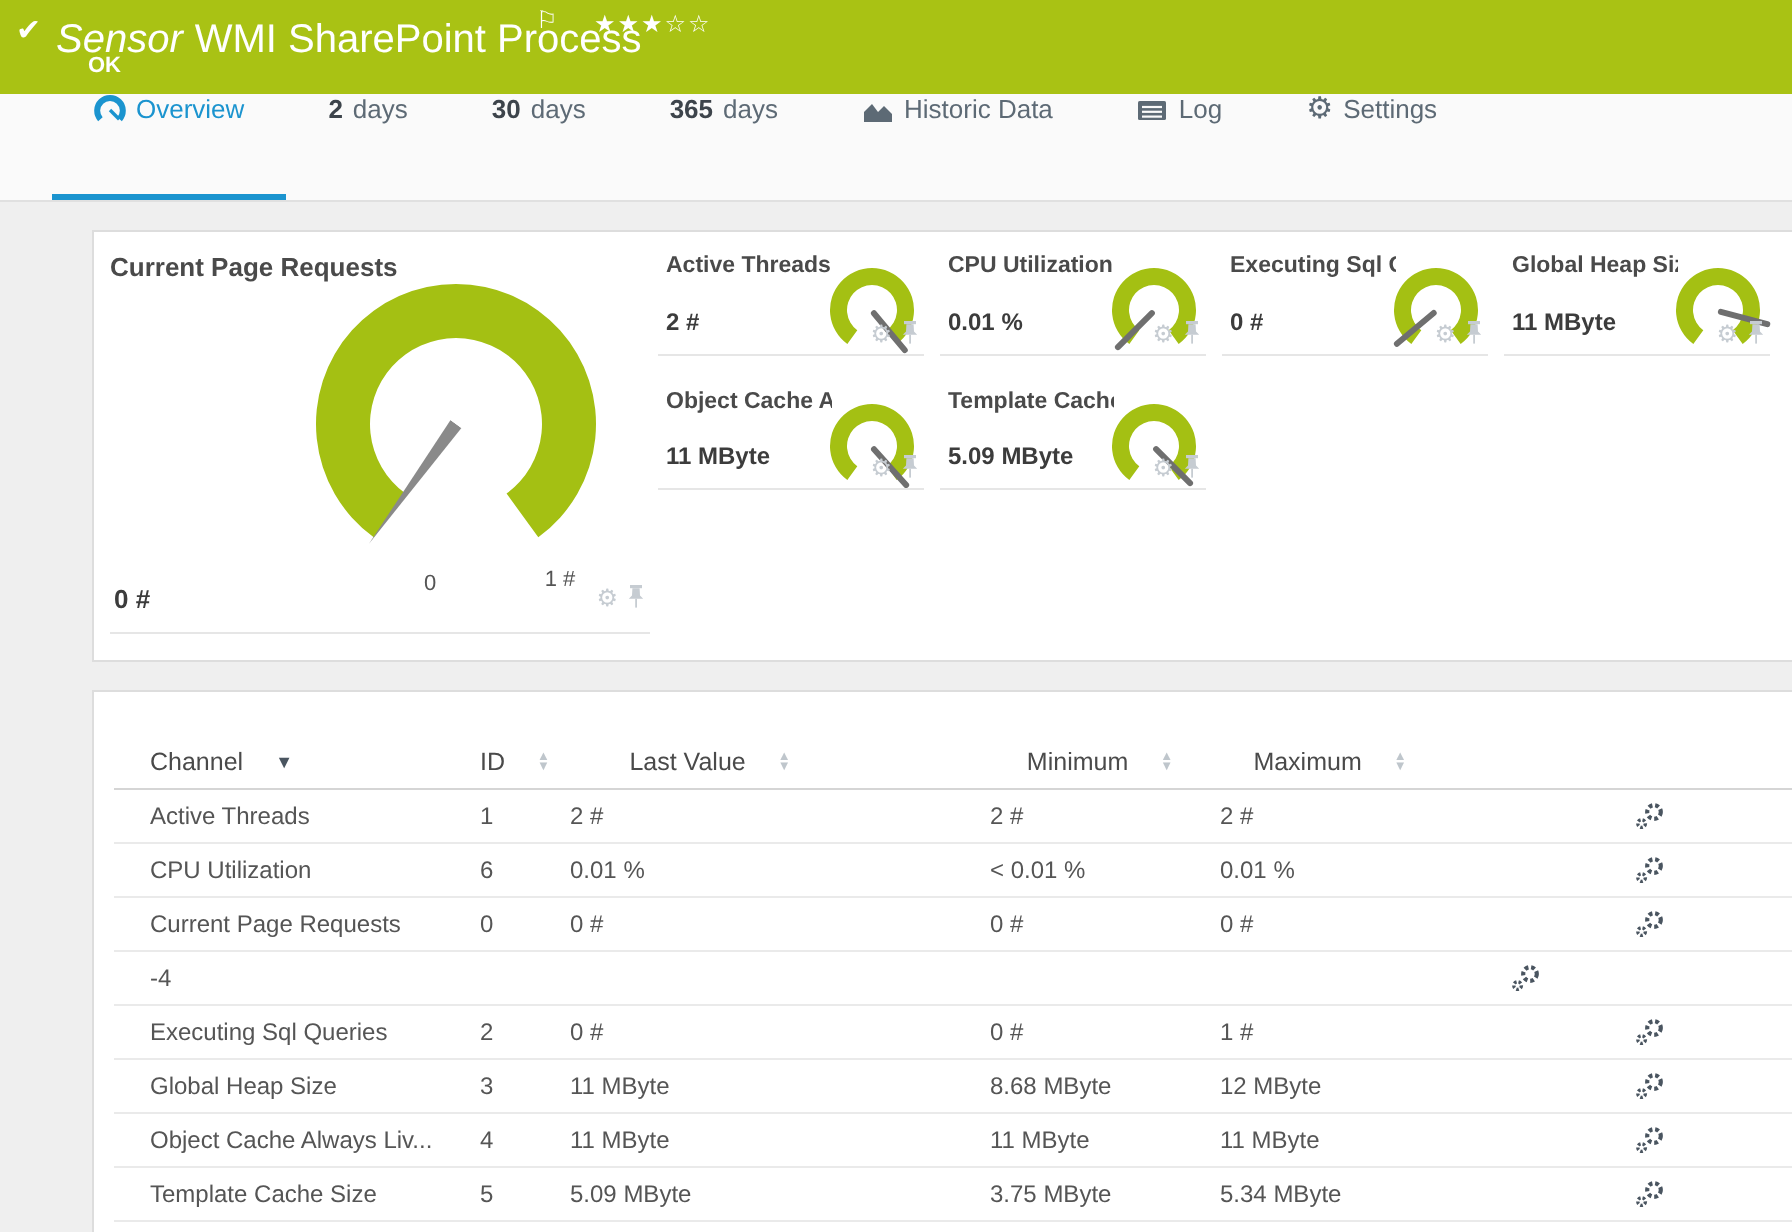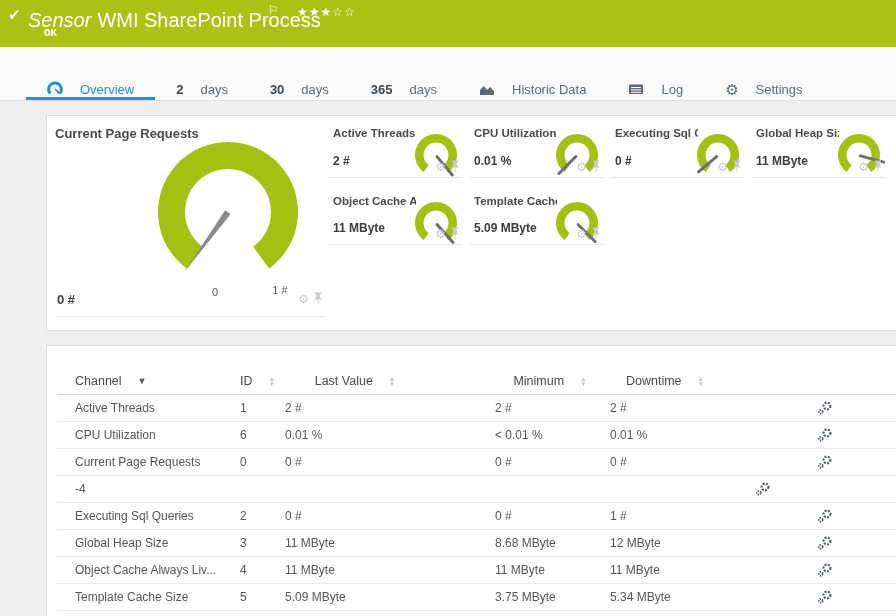--- a/index.html
+++ b/index.html
@@ -11,26 +11,26 @@
     overflow: hidden;
     color: #555;
   }
   
   .topbar { position:absolute; left:0; top:0; width:896px; height:47px; background:#a9c214; color:#fff; }
   .topbar .check { position:absolute; left:8px; top:6px; font-size:15px; }
   .titleline { position:absolute; left:28px; top:9px; font-size:20px; white-space:nowrap; }
   .titleline .stype { font-style:italic; margin-right:6px; }
   .flag { position:absolute; left:268px; top:3px; font-size:12px; }
   .stars { position:absolute; left:297px; top:5px; font-size:12px; letter-spacing:1px; }
-  .okbadge { position:absolute; left:44px; top:27px; font-size:11px; font-weight:bold;font-family:Liberation Mono, monospace; }
+  .okbadge { position:absolute; left:44px; top:27px; font-size:11px; font-weight:bold; }
 
   
   .tabbar { position:absolute; left:0; top:47px; width:896px; height:54px; background:#fafafa;
             border-bottom:1px solid #e0e0e0; display:flex; align-items:stretch; padding-left:26px; }
-  .tab { display:flex; align-items:flex-end; gap:17px; padding:0 21px; font-size:13px; color:#5d6a75;
+  .tab { display:flex; align-items:flex-start; gap:5px; padding:0 21px; font-size:13px; color:#5d6a75;
          border-bottom:3px solid transparent; cursor:pointer; white-space:nowrap; }
   .tab.active { color:#1b94cf; border-bottom-color:#1b94cf; }
   .tab .num { font-weight:bold; color:#3d444b; }
   .tab svg { display:block; }
   .gearglyph { font-size:15px; line-height:1; }
 
   
   .panel { position:absolute; left:46px; width:866px; background:#fff; border:1px solid #dddddd; }
   .panel.gauges { top:115px; height:216px; }
   .panel.tablep { top:345px; height:271px; border-bottom:none; }
@@ -301,21 +301,21 @@
       <div></div>
       <div class="th c-center">
         <span>Minimum</span>
         <span class="sortud">
             <span>▲</span>
             <span>▼</span>
           </span>
       </div>
       <div></div>
       <div class="th c-center">
-        <span>Downtime</span>
+        <span>Maximum</span>
         <span class="sortud">
             <span>▲</span>
             <span>▼</span>
           </span>
       </div>
       <div></div>
         <div></div>
     </div>
 
     <div class="trow">

